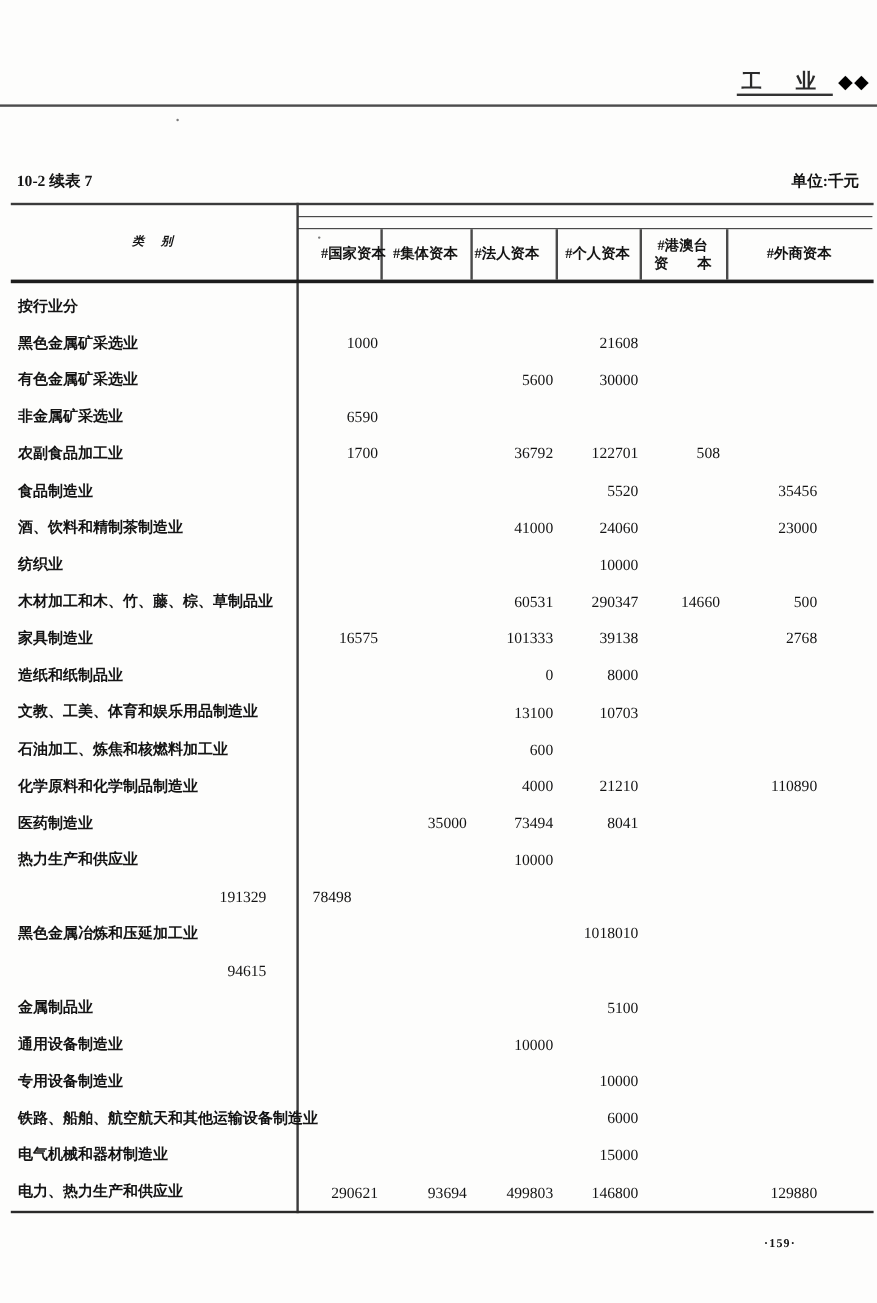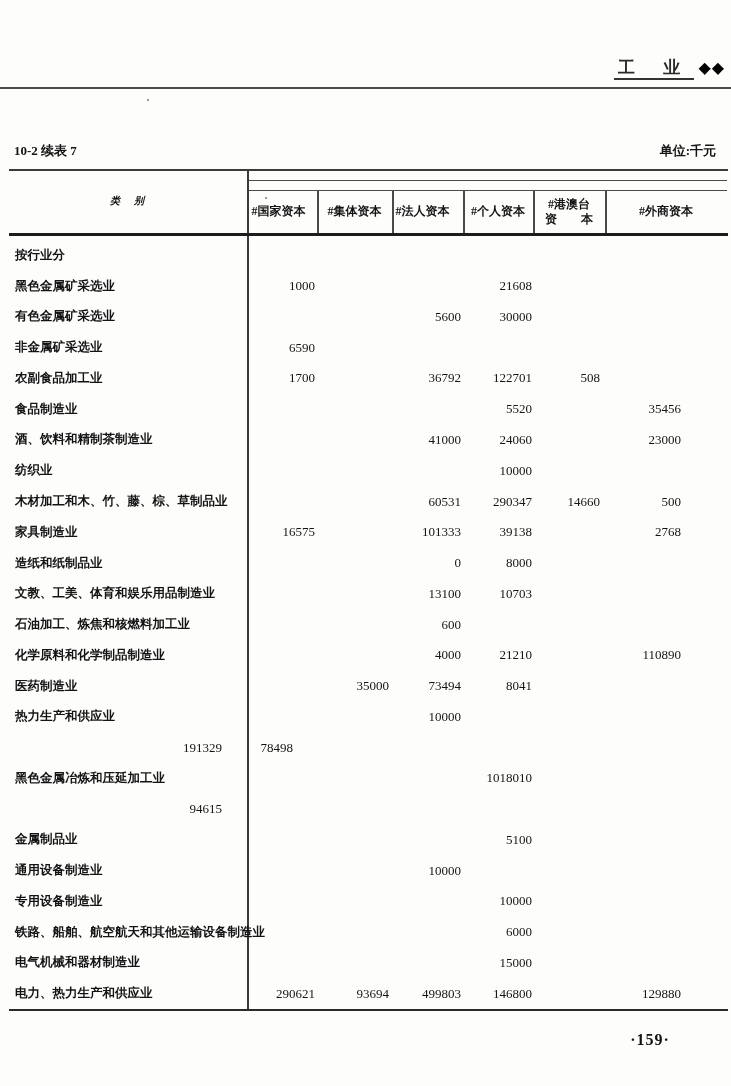--- a/index.html
+++ b/index.html
@@ -49,21 +49,21 @@
     position:absolute;left:9px;top:169px;width:238px;height:64px;
     display:flex;align-items:center;justify-content:center;
     font-size:10px;font-weight:bold;letter-spacing:2px;font-style:italic;
   }
   .colhead{
     position:absolute;top:190px;height:43px;
     display:flex;flex-direction:column;align-items:center;justify-content:center;
     font-size:12px;font-weight:bold;line-height:15px;
     white-space:nowrap;
   }
-  .ch1{left:244px;width:69px;} .ch2{left:317px;width:75px;}
+  .ch1{left:260px;width:69px;} .ch2{left:317px;width:75px;}
   .ch3{left:392px;width:61px;} .ch4{left:463px;width:70px;}
   .ch5{left:533px;width:72px;} .ch6{left:605px;width:122px;}
   
   .tbody{
     position:absolute;left:9px;top:240px;width:719px;height:769px;
     display:flex;flex-direction:column;
   }
   .t-row{flex:1;display:flex;align-items:center;}
   .t-label{
     width:239px;padding-left:6px;box-sizing:border-box;
@@ -75,21 +75,21 @@
   }
   .c1{width:69px;padding-right:2px;}
   .c2{width:75px;padding-right:3px;}
   .c3{width:71px;padding-right:2px;}
   .c4{width:70px;padding-right:1px;}
   .c5{width:72px;padding-right:5px;}
   .c6{width:123px;padding-right:47px;}
   
   .pageno{
     position:absolute;left:620px;top:1031px;width:60px;
-    font-size:16px;font-weight:bold;text-align:center;letter-spacing:1px;
+    font-size:10px;font-weight:bold;text-align:center;letter-spacing:1px;
   }
   
   .speck{position:absolute;background:#7a7a7a;border-radius:50%;}
   .sp1{left:147px;top:99px;width:2px;height:2px;}
   .sp2{left:265px;top:197px;width:2px;height:2px;}
 </style>
 </head>
 <body>
 
 <div>

